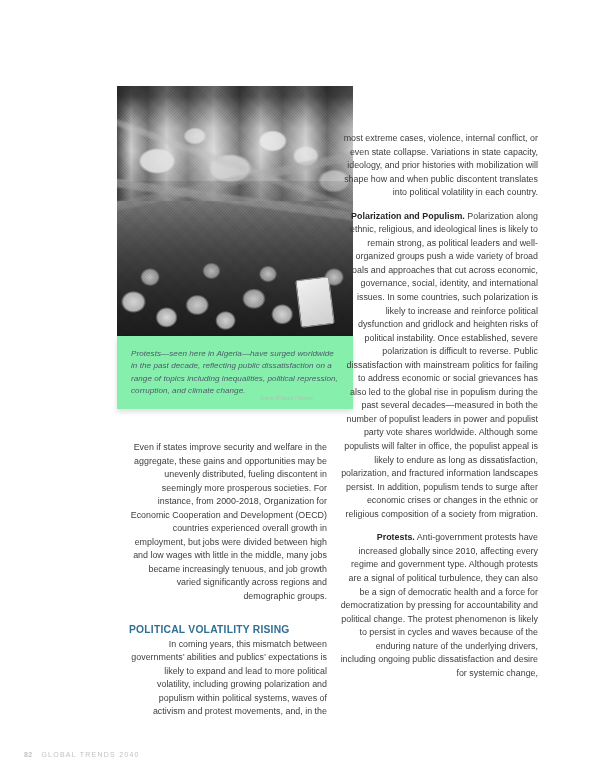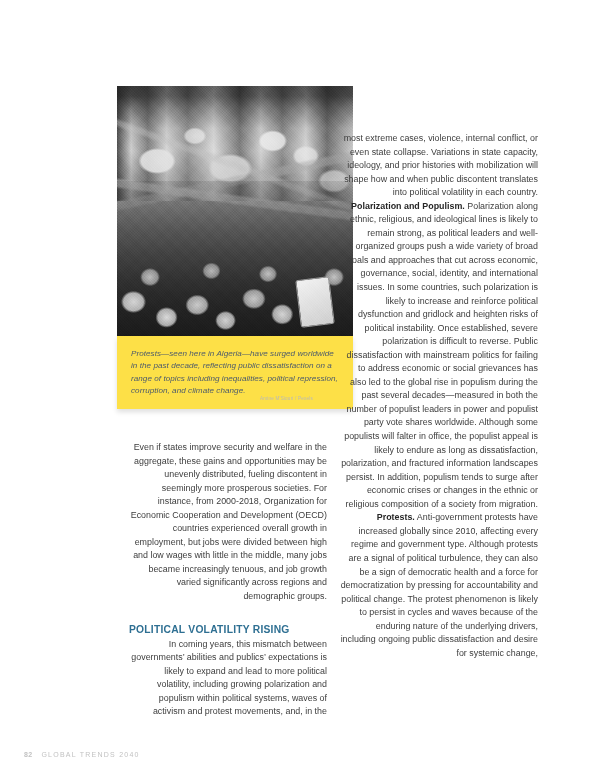--- a/index.html
+++ b/index.html
@@ -120,21 +120,21 @@
     background-image:
       repeating-linear-gradient(45deg, rgba(255,255,255,.035) 0 1px, rgba(0,0,0,.035) 1px 2px),
       repeating-linear-gradient(-45deg, rgba(255,255,255,.025) 0 1px, rgba(0,0,0,.025) 1px 2px);
     mix-blend-mode: overlay;
   }
 
   .caption-box {
     position: relative;
     width: 236px;
     margin-top: 0;
-    background: #fde047;
+    background: #86efac;
     padding: 12px 14px 12px 14px;
     box-shadow: 0 3px 5px rgba(0,0,0,0.13);
   }
   .caption-text {
     font-family: "Liberation Sans", sans-serif;
     font-style: italic;
     font-size: 8.1px;
     line-height: 12.3px;
     color: #4d5b6b;
     margin: 0;
@@ -167,21 +167,21 @@
   }
 
   .body-p {
     margin: 0 0 0 0;
     font-size: 8.9px;
     line-height: 13.55px;
     color: #3d3d3d;
     text-align: right;
     letter-spacing: 0.01px;
   }
-  .body-p + .body-p { }
+  .body-p + .body-p { margin-top: 10px; }
 
   .body-p b, .lead {
     font-weight: bold;
     color: #262626;
   }
 
   .section-heading {
     font-family: "Liberation Sans Narrow", "Liberation Sans", sans-serif;
     font-weight: bold;
     font-size: 11.2px;

